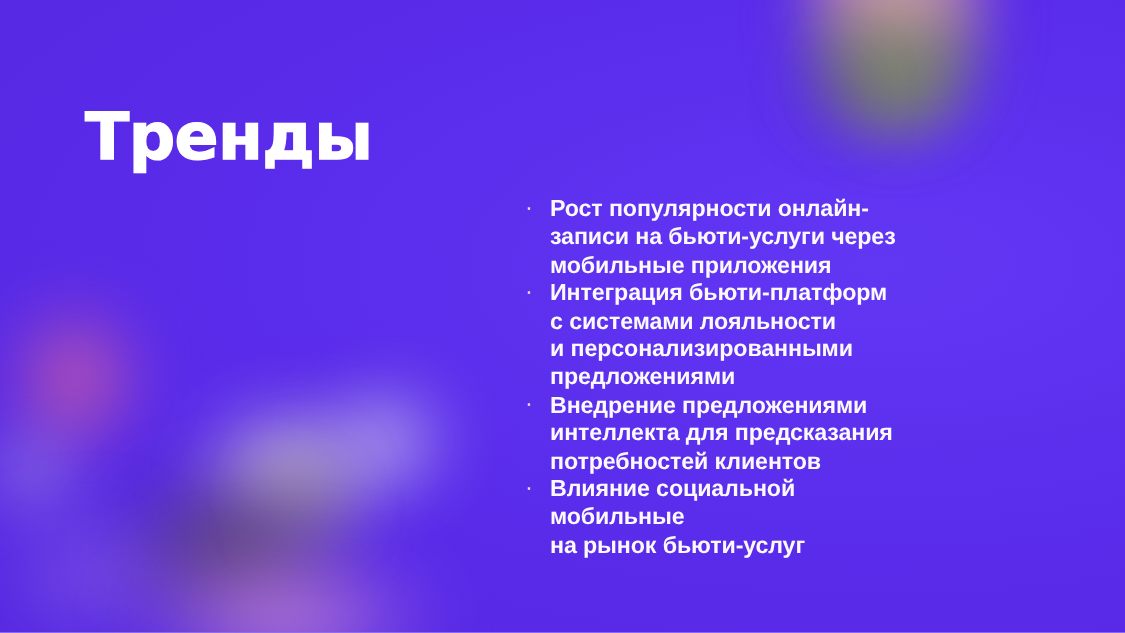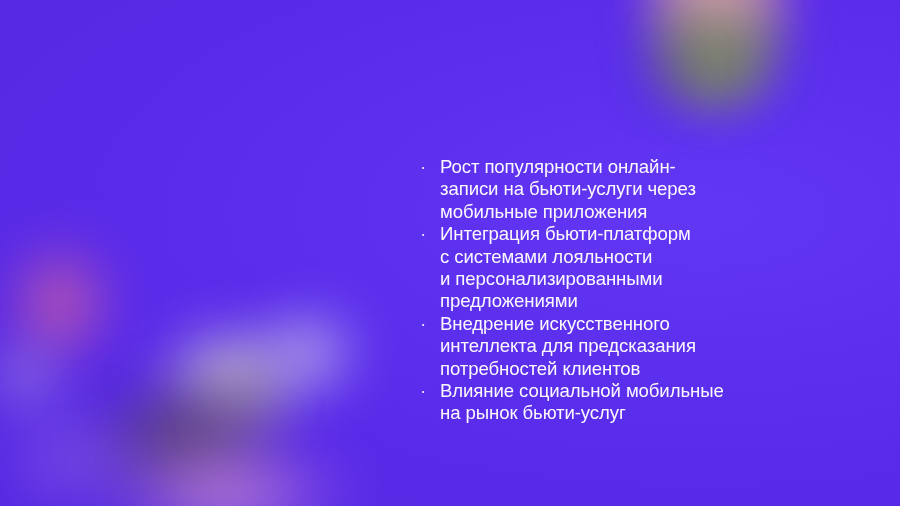--- a/index.html
+++ b/index.html
@@ -105,21 +105,21 @@
     position:absolute; left:420px; top:156px; width:320px;
   }
   .bullet-row { display:flex; align-items:flex-start; }
   .bullet-dot {
     flex:0 0 auto; width:20px;
     color:#e6dcf6; font-size:19px; line-height:22.4px; text-align:left;
   }
   .bullet-text {
     flex:1 1 auto;
     color:#fbf9fe; font-size:18.6px; line-height:22.4px;
-    font-weight:400; letter-spacing:-0.1px;
+    font-weight:700; letter-spacing:-0.1px;
     white-space:pre-line;
   }
 </style>
 </head>
 <body>
 
 <div id="slide">
 
   <div class="bg-grad"></div>
 
@@ -134,41 +134,42 @@
     <div class="blob blob-left-magenta"></div>
     <div class="blob blob-white-edge"></div>
     <div class="blob blob-cream-a"></div>
     <div class="blob blob-cream-b"></div>
     <div class="blob blob-dark-a"></div>
     <div class="blob blob-dark-b"></div>
     <div class="blob blob-lilac"></div>
     <div class="blob blob-pink-bottom"></div>
   </div>
 
+  <h1 id="title">Тренды</h1>
 
   <div id="bullets">
 
     <div class="bullet-row">
       <span class="bullet-dot">·</span>
       <span class="bullet-text">Рост популярности онлайн-
 записи на бьюти-услуги через
 мобильные приложения</span>
     </div>
 
     <div class="bullet-row">
       <span class="bullet-dot">·</span>
       <span class="bullet-text">Интеграция бьюти-платформ
 с системами лояльности
 и персонализированными
 предложениями</span>
     </div>
 
     <div class="bullet-row">
       <span class="bullet-dot">·</span>
-      <span class="bullet-text">Внедрение искусственного
+      <span class="bullet-text">Внедрение предложениями
 интеллекта для предсказания
 потребностей клиентов</span>
     </div>
 
     <div class="bullet-row">
       <span class="bullet-dot">·</span>
       <span class="bullet-text">Влияние социальной мобильные
 на рынок бьюти-услуг</span>
     </div>
 

